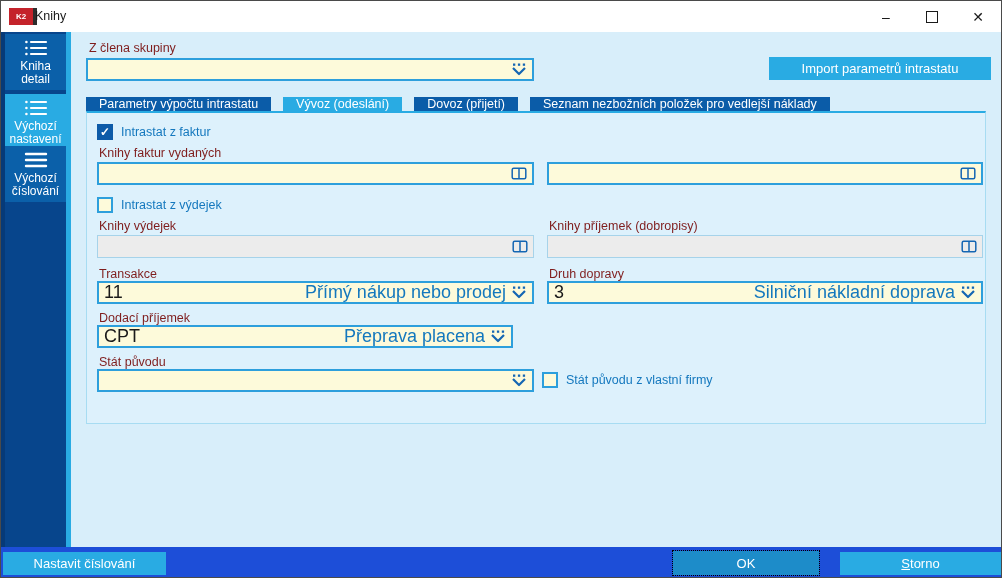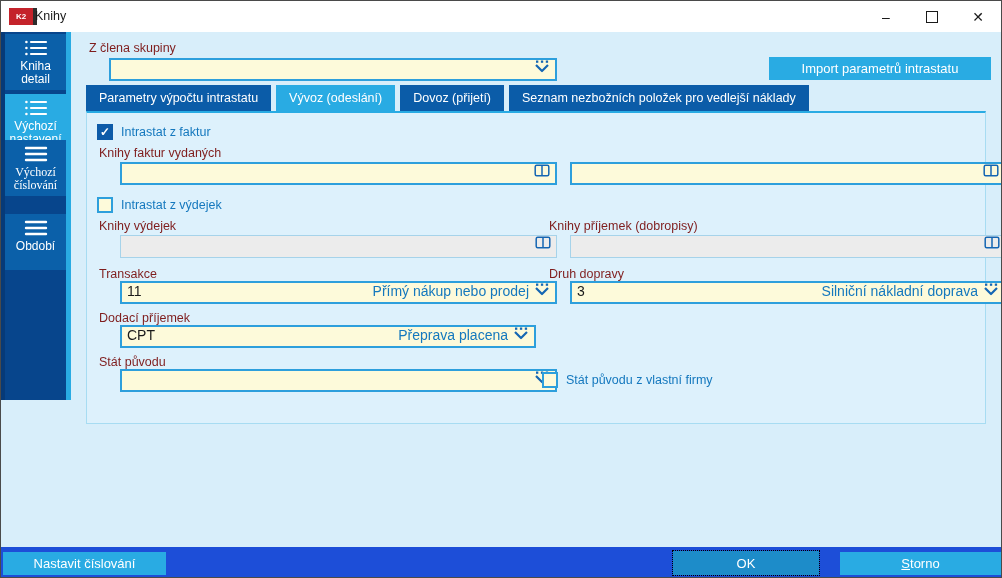--- a/index.html
+++ b/index.html
@@ -12,39 +12,39 @@
   .titlebar{position:absolute;left:0;top:0;width:100%;height:31px;background:#ffffff;}
   .app-icon{position:absolute;left:8px;top:7px;width:28px;height:17px;background:#c4232b;
     border-right:4px solid #2d2d2d;box-sizing:border-box;color:#fff;font-size:8px;font-weight:bold;
     display:flex;align-items:center;justify-content:center;letter-spacing:0;}
   .win-title{position:absolute;left:34px;top:8px;font-size:12.5px;color:#1a1a1a;}
   .winbtns{position:absolute;right:0;top:0;height:31px;display:flex;}
   .winbtn{width:46px;height:31px;display:flex;align-items:center;justify-content:center;
     font-size:14px;color:#1a1a1a;cursor:default;}
   .winbtn.max span{display:block;width:10px;height:10px;border:1.2px solid #1a1a1a;}
   
-  .sidebar{position:absolute;left:0;top:31px;width:70px;height:368px;background:#07458c;}
+  .sidebar{position:absolute;left:0;top:31px;width:70px;height:515px;background:#07458c;}
   .sidebar::before{content:"";position:absolute;left:0;top:0;width:4px;height:100%;background:#063a78;}
   .sidebar-accent{position:absolute;right:0;top:0;width:5px;height:100%;background:#29abe3;}
   .side-item{position:absolute;left:4px;width:61px;height:56px;background:#0b60a9;color:#fff;
     text-align:center;font-size:12px;line-height:1.12;cursor:pointer;box-sizing:border-box;padding-top:5px;}
   .side-item.selected{background:#29abe3;}
   .side-item .sicon{display:block;margin:0 auto 3px auto;width:26px;height:18px;}
   
   .content{position:absolute;left:70px;top:31px;width:932px;height:515px;background:#d8eefa;}
   .field-label{position:absolute;font-size:12.5px;color:#7f1d1d;white-space:nowrap;}
   .k2input{position:absolute;height:23px;background:#fdfada;border:2px solid #2d9fdc;
-    box-sizing:border-box;display:flex;align-items:flex-start;padding:0 5px;font-size:14px;cursor:text;margin-left:23px;}
+    box-sizing:border-box;display:flex;align-items:center;padding:0 5px;font-size:18px;cursor:text;}
   .k2input .code{flex:1;color:#1a1a1a;white-space:nowrap;overflow:hidden;}
   .k2input .desc{color:#1478be;margin-right:5px;white-space:nowrap;}
   .k2input.disabled{background:#ececec;border:1px solid #a6d3ea;cursor:default;}
   .cbtn{position:absolute;background:#29abe3;color:#fff;font-size:13px;border:none;
     display:flex;align-items:center;justify-content:center;cursor:pointer;box-sizing:border-box;}
   
-  .tabs{position:absolute;left:15px;top:53px;height:26px;display:flex;gap:5px;}
+  .tabs{position:absolute;left:15px;top:53px;height:26px;display:flex;gap:12px;align-items:flex-end;}
   .tab{background:#0b5ca8;color:#fff;font-size:12.5px;display:flex;align-items:center;
     padding:0 13px;cursor:pointer;white-space:nowrap;}
   .tab.selected{background:#29abe3;}
   
   .panel{position:absolute;left:15px;top:79px;width:900px;height:313px;box-sizing:border-box;
     background:#ddf1fc;border-top:2px solid #29abe3;border-left:1px solid #a7dcf2;
     border-right:1px solid #a7dcf2;border-bottom:1px solid #a7dcf2;}
   .checkbox{position:absolute;width:16px;height:16px;box-sizing:border-box;cursor:pointer;
     background:#fdfada;border:2px solid #2d9fdc;display:flex;align-items:center;justify-content:center;}
   .checkbox.checked{background:#0d5ba8;border-color:#0d5ba8;color:#fff;font-size:12px;font-weight:bold;}
@@ -104,45 +104,33 @@
           <g fill="#fff">
               <circle cx="3.4" cy="3" r="1.3"></circle>
               <circle cx="3.4" cy="9" r="1.3"></circle>
               <circle cx="3.4" cy="15" r="1.3"></circle>
             </g>
         </svg>
       </span>
       <span>Výchozí nastavení</span>
     </div>
 
-    <div class="side-item" style="top:108px;font-family:Liberation Serif, serif;">
+    <div class="side-item" style="top:114px;">
       <span class="sicon">
         <svg width="26" height="18" viewBox="0 0 26 18">
           <g stroke="#fff" stroke-width="2.4" stroke-linecap="round">
             <line x1="3" y1="3" x2="23" y2="3"></line>
               <line x1="3" y1="9" x2="23" y2="9"></line>
               <line x1="3" y1="15" x2="23" y2="15"></line>
           </g>
         </svg>
       </span>
       <span>Výchozí číslování</span>
     </div>
 
-    <div class="side-item" style="top:182px;">
-      <span class="sicon">
-        <svg width="26" height="18" viewBox="0 0 26 18">
-          <g stroke="#fff" stroke-width="2.4" stroke-linecap="round">
-            <line x1="3" y1="3" x2="23" y2="3"></line>
-              <line x1="3" y1="9" x2="23" y2="9"></line>
-              <line x1="3" y1="15" x2="23" y2="15"></line>
-          </g>
-        </svg>
-      </span>
-      <span>Období</span>
-    </div>
   </div>
 
   <div class="content">
 
     <div class="field-label" style="left:18px;top:9px;">Z člena skupiny</div>
     <div class="k2input" style="left:15px;top:26px;width:448px;">
       <span class="code"></span>
       <span>
         <svg width="16" height="13" viewBox="0 0 16 13">
           <g fill="#1566b3">

